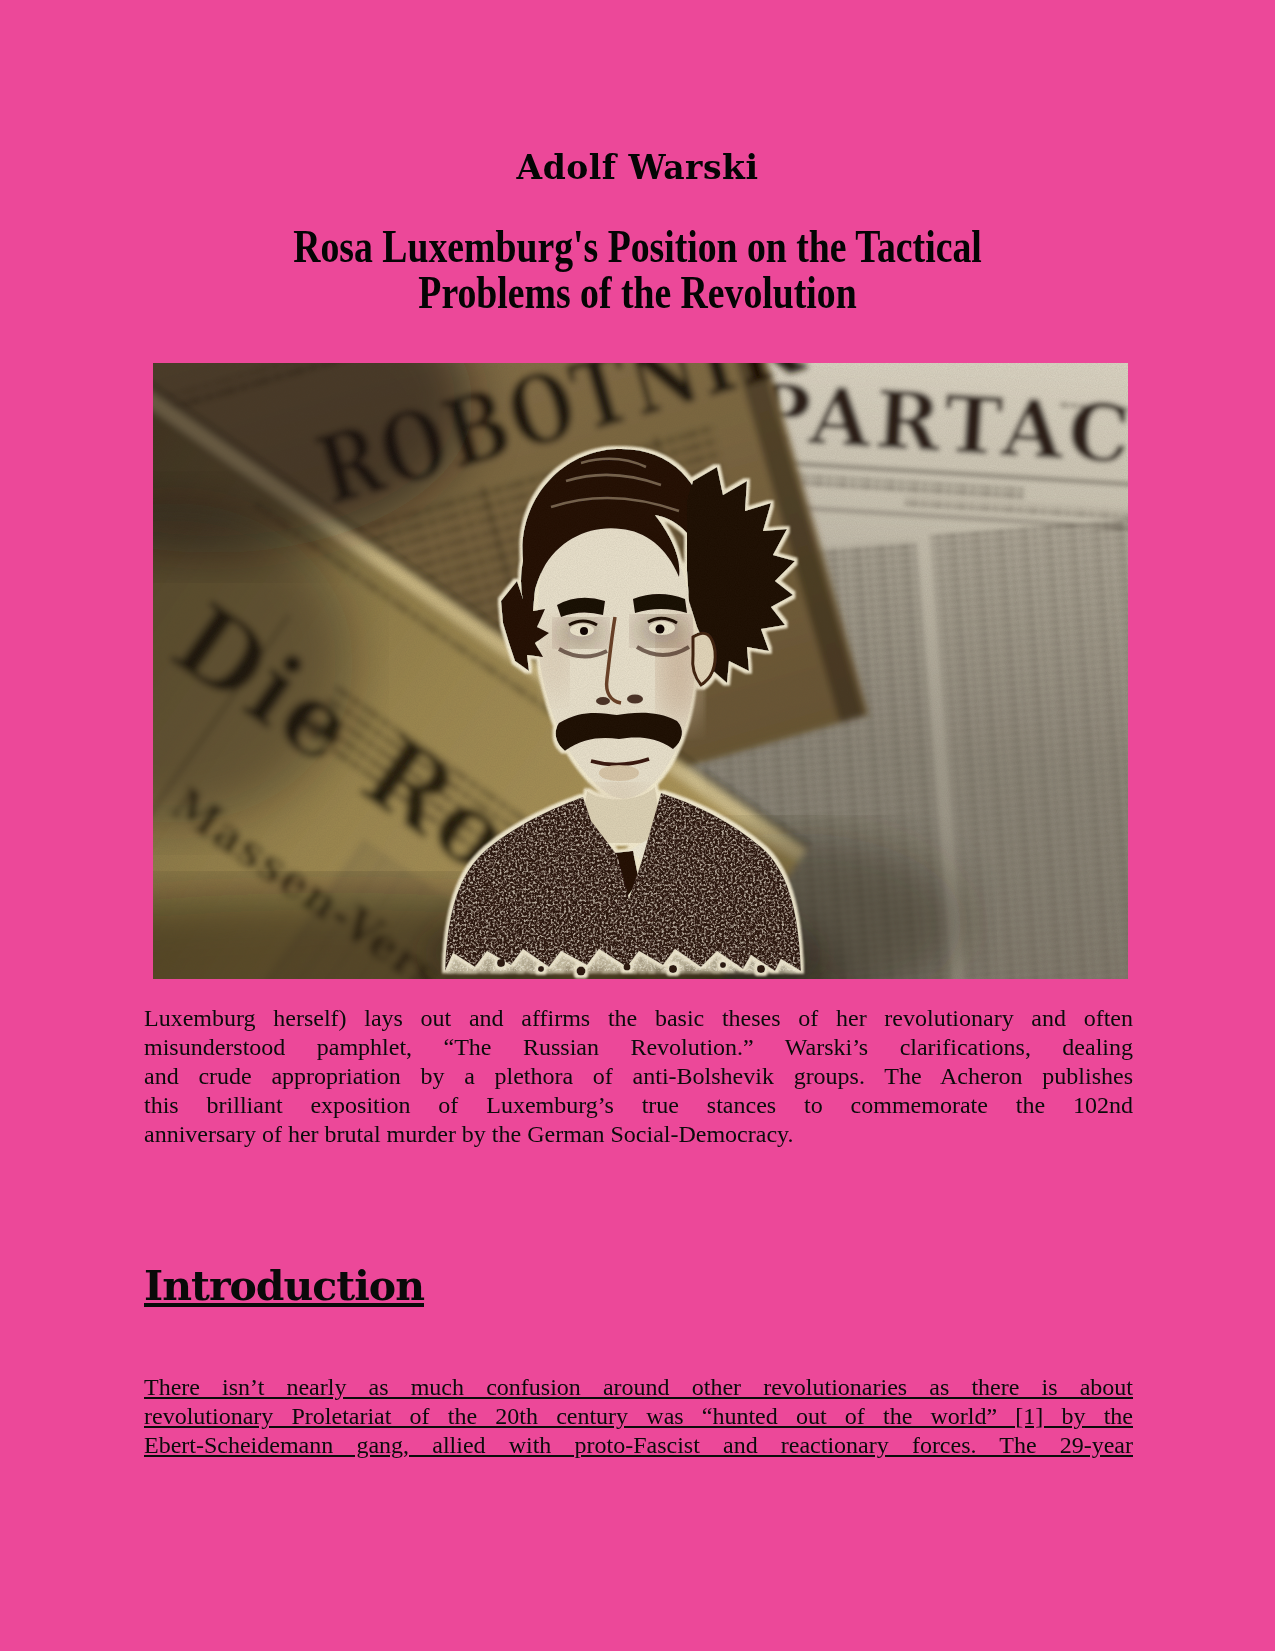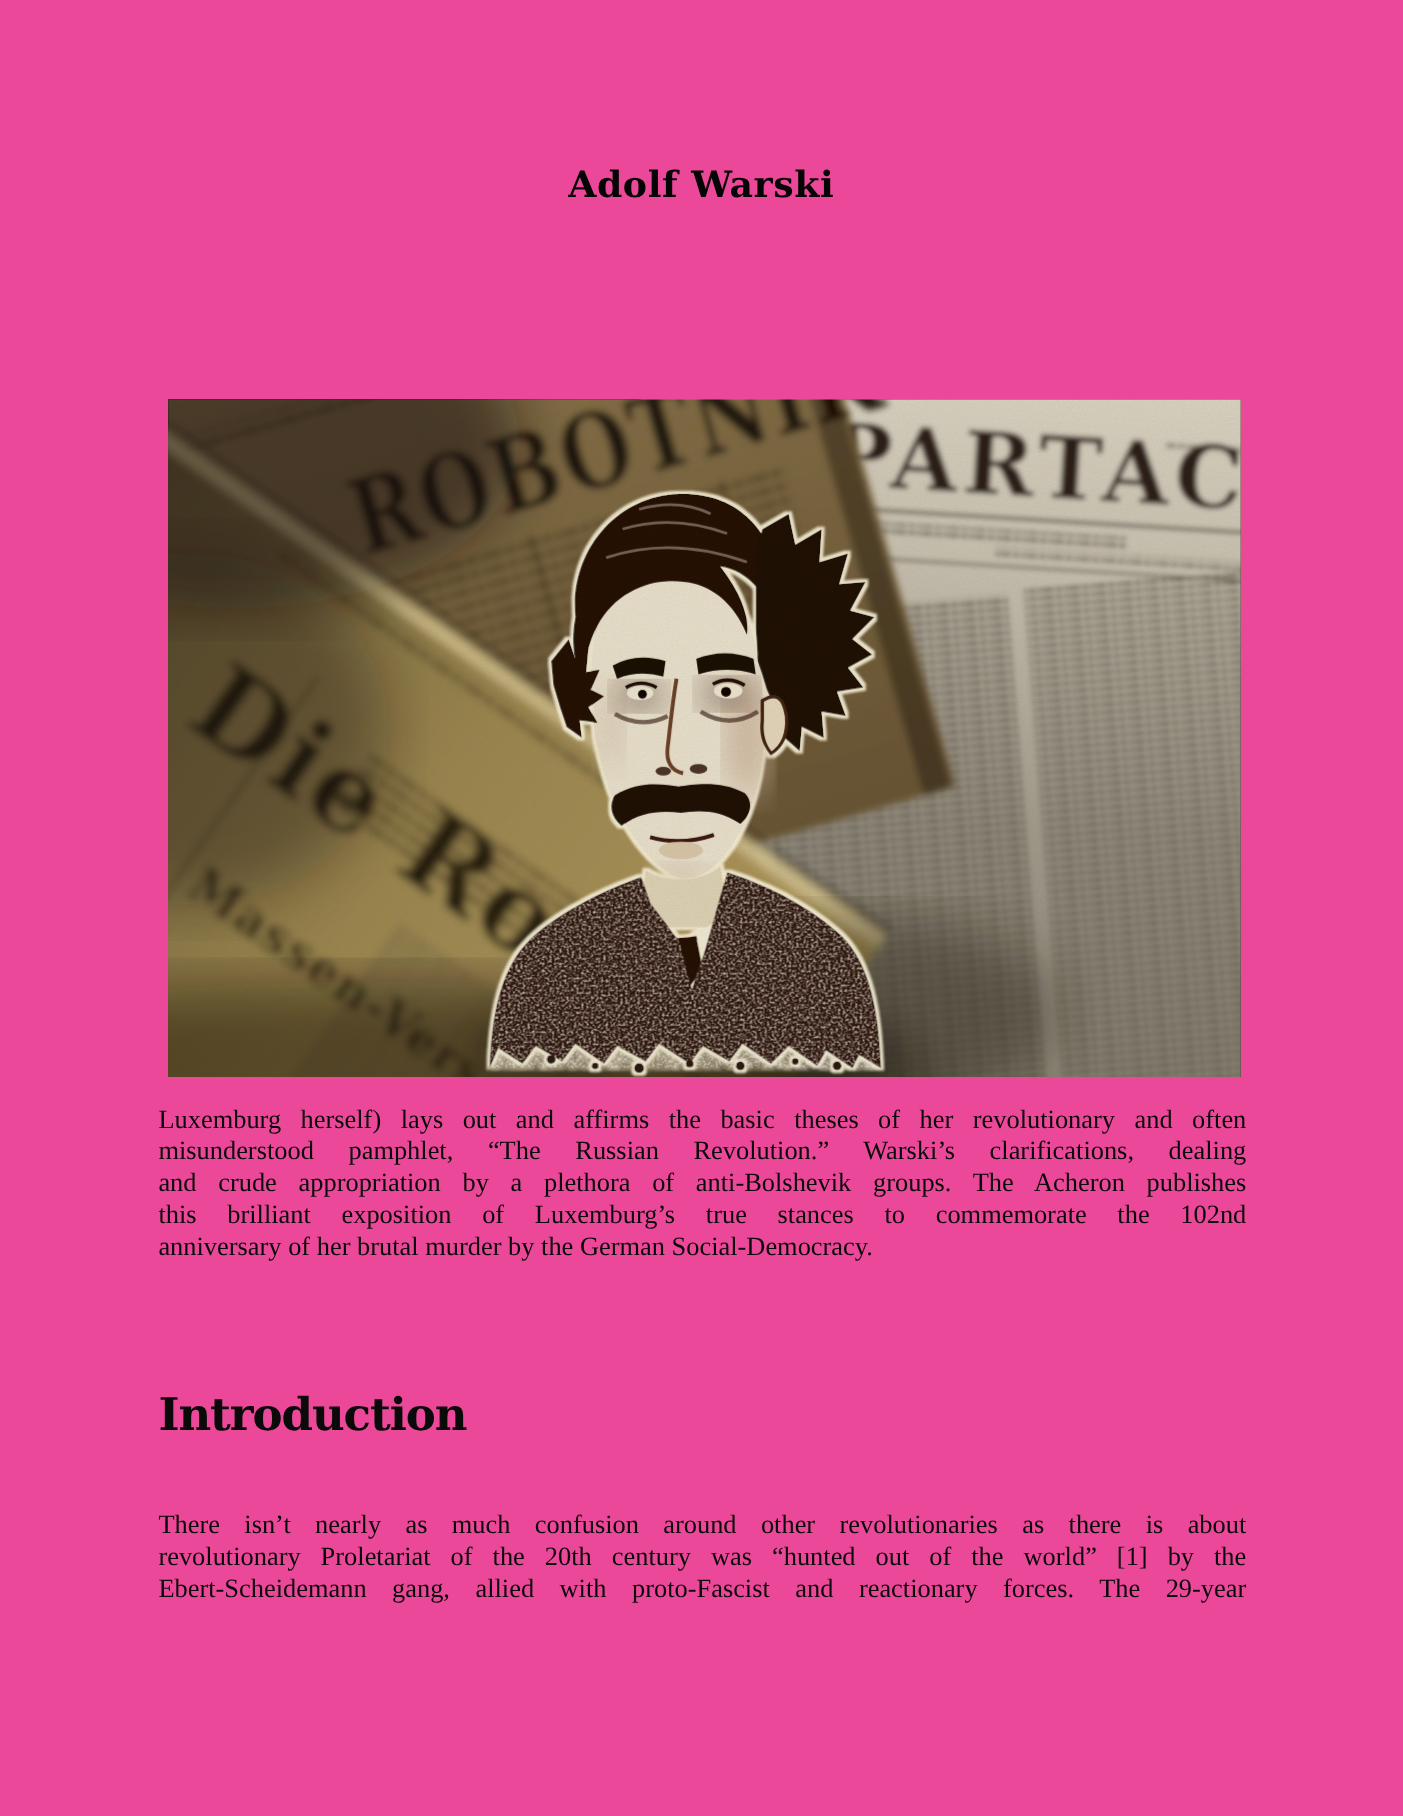--- a/index.html
+++ b/index.html
@@ -9,31 +9,35 @@
           font:700 33px "DejaVu Serif",serif;letter-spacing:.5px;color:#050505;}
   .doc-title{position:absolute;top:224px;left:0;width:1275px;
              font:700 46px/46px "Liberation Serif",serif;color:#050505;}
   .doc-title .tline{text-align:center;text-align-last:auto;transform:scaleX(.82);}
   .cover{position:absolute;left:153px;top:363px;width:975px;height:616px;overflow:hidden;background:#42321f;}
   .cover svg{display:block;}
   .para{position:absolute;left:144px;width:989px;font:24px/29px "Liberation Serif",serif;color:#0b0b0b;}
   .tline{text-align:justify;text-align-last:justify;}
   .para.no-last .tline:last-child{text-align-last:left;}
   .p-summary{top:1004px;}
-  .p-intro{top:1373px;}
+  .p-intro{top:1373px;text-decoration:underline;}
   .section-heading{position:absolute;top:1262px;left:144px;
-                   font:700 41px "DejaVu Serif",serif;letter-spacing:-1px;color:#0a0a0a;}
+                   font:700 41px "DejaVu Serif",serif;letter-spacing:-1px;color:#0a0a0a;text-decoration:underline;}
 </style>
 </head>
 <body>
 
 <div class="page">
 
   <div class="author">Adolf Warski</div>
 
+  <div class="doc-title">
+      <div class="tline">Rosa Luxemburg's Position on the Tactical</div>
+      <div class="tline">Problems of the Revolution</div>
+    </div>
 
   <div class="cover">
     <svg width="975" height="616" viewBox="0 0 975 616" xmlns="http://www.w3.org/2000/svg">
       <defs>
         <linearGradient id="spartGrad" x1="0" y1="0" x2="0" y2="1">
           <stop offset="0" stop-color="#e0d9c8"></stop>
             <stop offset=".25" stop-color="#cbc4b3"></stop>
           <stop offset=".6" stop-color="#a39d8e"></stop>
             <stop offset="1" stop-color="#8e887a"></stop>
         </linearGradient>

